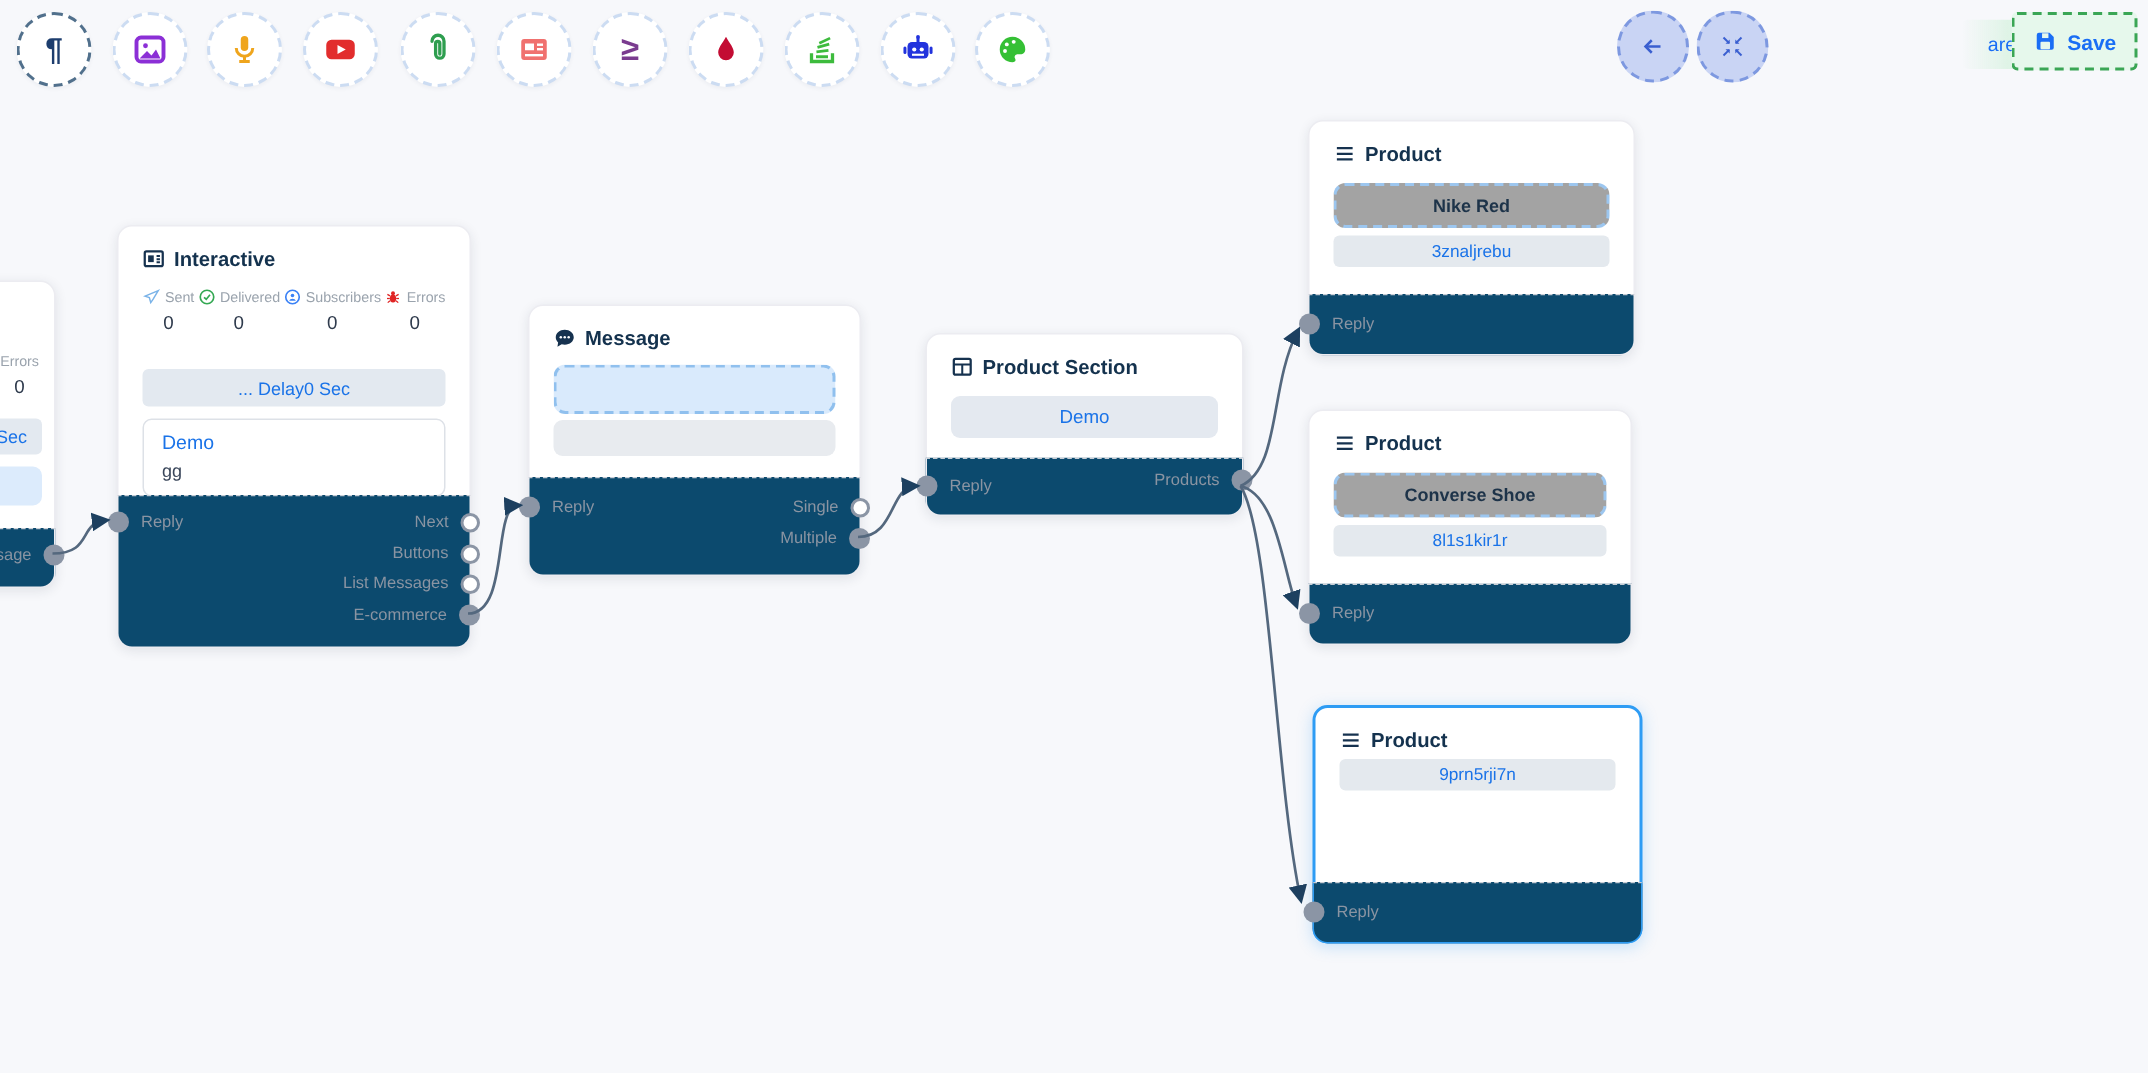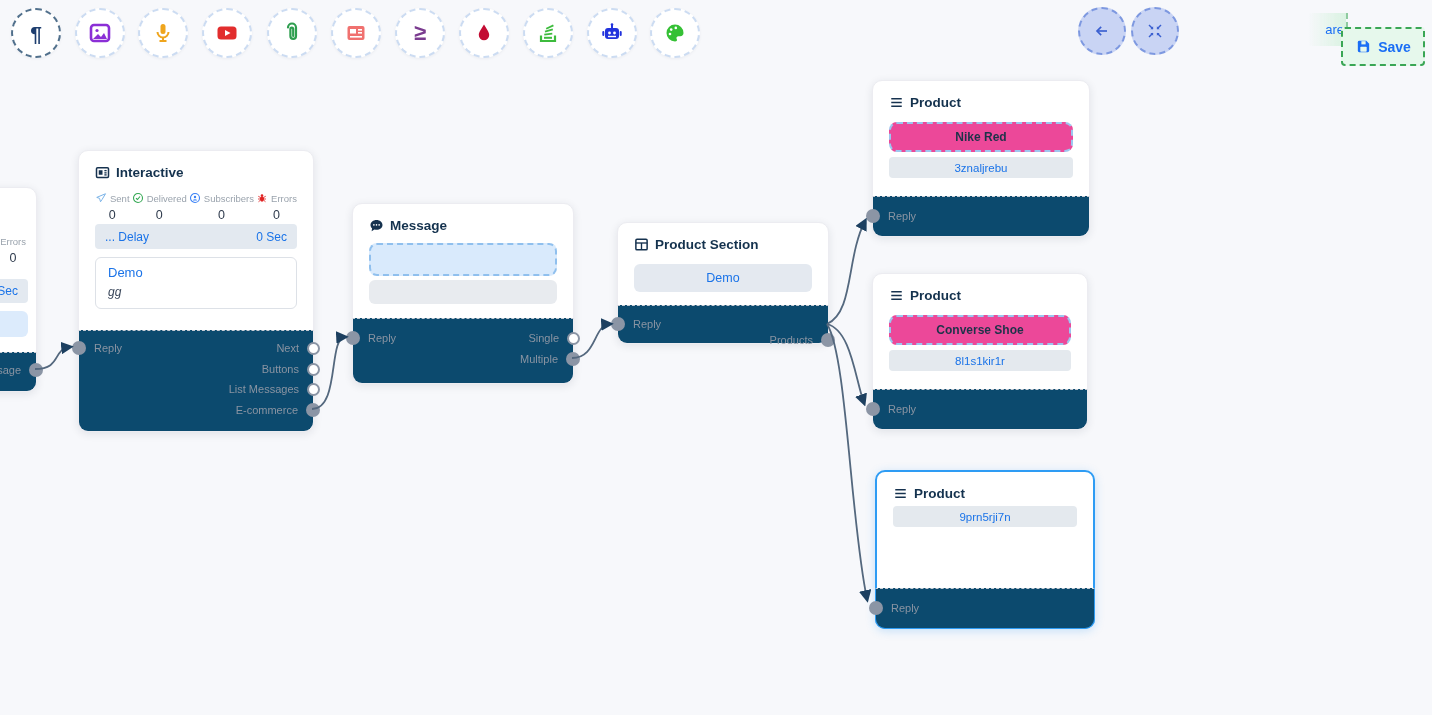--- a/index.html
+++ b/index.html
@@ -23,21 +23,21 @@
     cursor:pointer;z-index:40;
   }
   .share-partial{
     position:absolute;top:13px;left:1308px;width:36px;height:33px;z-index:39;
     background:linear-gradient(to right,rgba(217,242,225,0),#d9f2e1);
     border-right:2px dashed rgba(58,166,85,.55);border-radius:4px 0 0 4px;
     display:flex;align-items:center;justify-content:flex-end;overflow:hidden;
     color:#1a6ef5;font-size:13px;padding-right:2px;
   }
   .save-btn{
-    position:absolute;top:27px;left:1341px;width:80px;height:35px;z-index:41;
+    position:absolute;top:8px;left:1341px;width:80px;height:35px;z-index:41;
     background:#e6f8ec;border:2px dashed #3aa655;border-radius:4px;
     display:flex;align-items:center;justify-content:center;gap:6px;cursor:pointer;
     color:#1a6ef5;font-size:14px;font-weight:bold;
   }
   
   .node{
     position:absolute;background:#fff;border:1px solid #ececf1;border-radius:10px;
     box-shadow:0 2px 8px rgba(25,39,62,.10);z-index:10;
   }
   .node.selected{border:2px solid #2e9cf4;box-shadow:0 2px 10px rgba(46,156,244,.25);}
@@ -53,41 +53,41 @@
   .in-port{position:absolute;left:-7px;display:flex;align-items:center;gap:8px;}
   .out-row{position:absolute;right:-7px;display:flex;align-items:center;gap:8px;height:20px;}
   .port-label{color:#8a94a2;font-size:11px;white-space:nowrap;}
   
   .stats{display:flex;justify-content:space-between;margin-top:12px;align-items:flex-end;}
   .stat{display:flex;flex-direction:column;align-items:center;}
   .stat-top{display:flex;align-items:center;gap:3px;}
   .stat-label{font-size:9.5px;color:#9aa3ad;}
   .stat-value{font-size:12.5px;color:#2f3b4d;margin-top:4px;}
   .delay-bar{
-    margin-top:2px;height:25px;background:#e3e9f0;border-radius:4px;
-    display:flex;align-items:center;justify-content:space-between;padding:0 10px;
+    margin-top:24px;height:25px;background:#e3e9f0;border-radius:4px;
+    display:flex;align-items:center;justify-content:center;padding:0 10px;
     color:#1a73e8;font-size:12px;cursor:pointer;
   }
   .msg-box{margin-top:8px;border:1px solid #dde1e7;border-radius:6px;padding:7px 12px 9px;}
   .msg-title{color:#1a73e8;font-size:13px;}
-  .msg-body{color:#39465a;font-size:12px;margin-top:5px;font-style:italic;}
+  .msg-body{color:#39465a;font-size:12px;margin-top:5px;}
   
   .dash-box{
     margin-top:10px;height:33px;background:#d9eafc;border:2px dashed #90c0ee;border-radius:8px;
     box-sizing:border-box;
   }
   .gray-box{margin-top:4px;height:24px;background:#e8ebef;border-radius:6px;}
   
   .chip{
     margin-top:12px;height:28px;background:#e4e9f0;border-radius:6px;
     display:flex;align-items:center;justify-content:center;color:#1a73e8;font-size:12.5px;
   }
   
   .prod-name{
-    margin-top:12px;height:30px;background:#ec4899;border:2px dashed #9cc6ef;border-radius:8px;
+    margin-top:12px;height:30px;background:#a3a3a3;border:2px dashed #9cc6ef;border-radius:8px;
     display:flex;align-items:center;justify-content:center;color:#1d3349;font-size:12px;font-weight:bold;
     box-sizing:border-box;cursor:pointer;
   }
   .prod-id{
     margin-top:5px;height:21px;background:#e4e9ee;border-radius:4px;
     display:flex;align-items:center;justify-content:center;color:#1a73e8;font-size:11.5px;
   }
   
   .lnode-errors{position:absolute;right:10px;top:48px;text-align:center;}
   .lnode-bar{position:absolute;left:10px;right:8px;top:91px;height:24px;background:#e3e9f0;border-radius:4px;
@@ -378,21 +378,21 @@
     </div>
     <div class="chip">
       <span>Demo</span>
     </div>
   </div>
   <div class="node-footer" style="height:37px">
     <div class="in-port" style="top:11px">
       <span class="dot"></span>
       <span class="port-label">Reply</span>
     </div>
-    <div class="out-row" style="top:24px">
+    <div class="out-row" style="top:4px">
       <span class="port-label">Products</span>
       <span class="dot"></span>
     </div>
   </div>
 </div>
 
 <div class="node" style="left:872px;top:80px;width:216px;height:155px">
   <div class="node-body">
     <div class="node-title">
       <svg width="15" height="15" viewBox="0 0 20 20">

